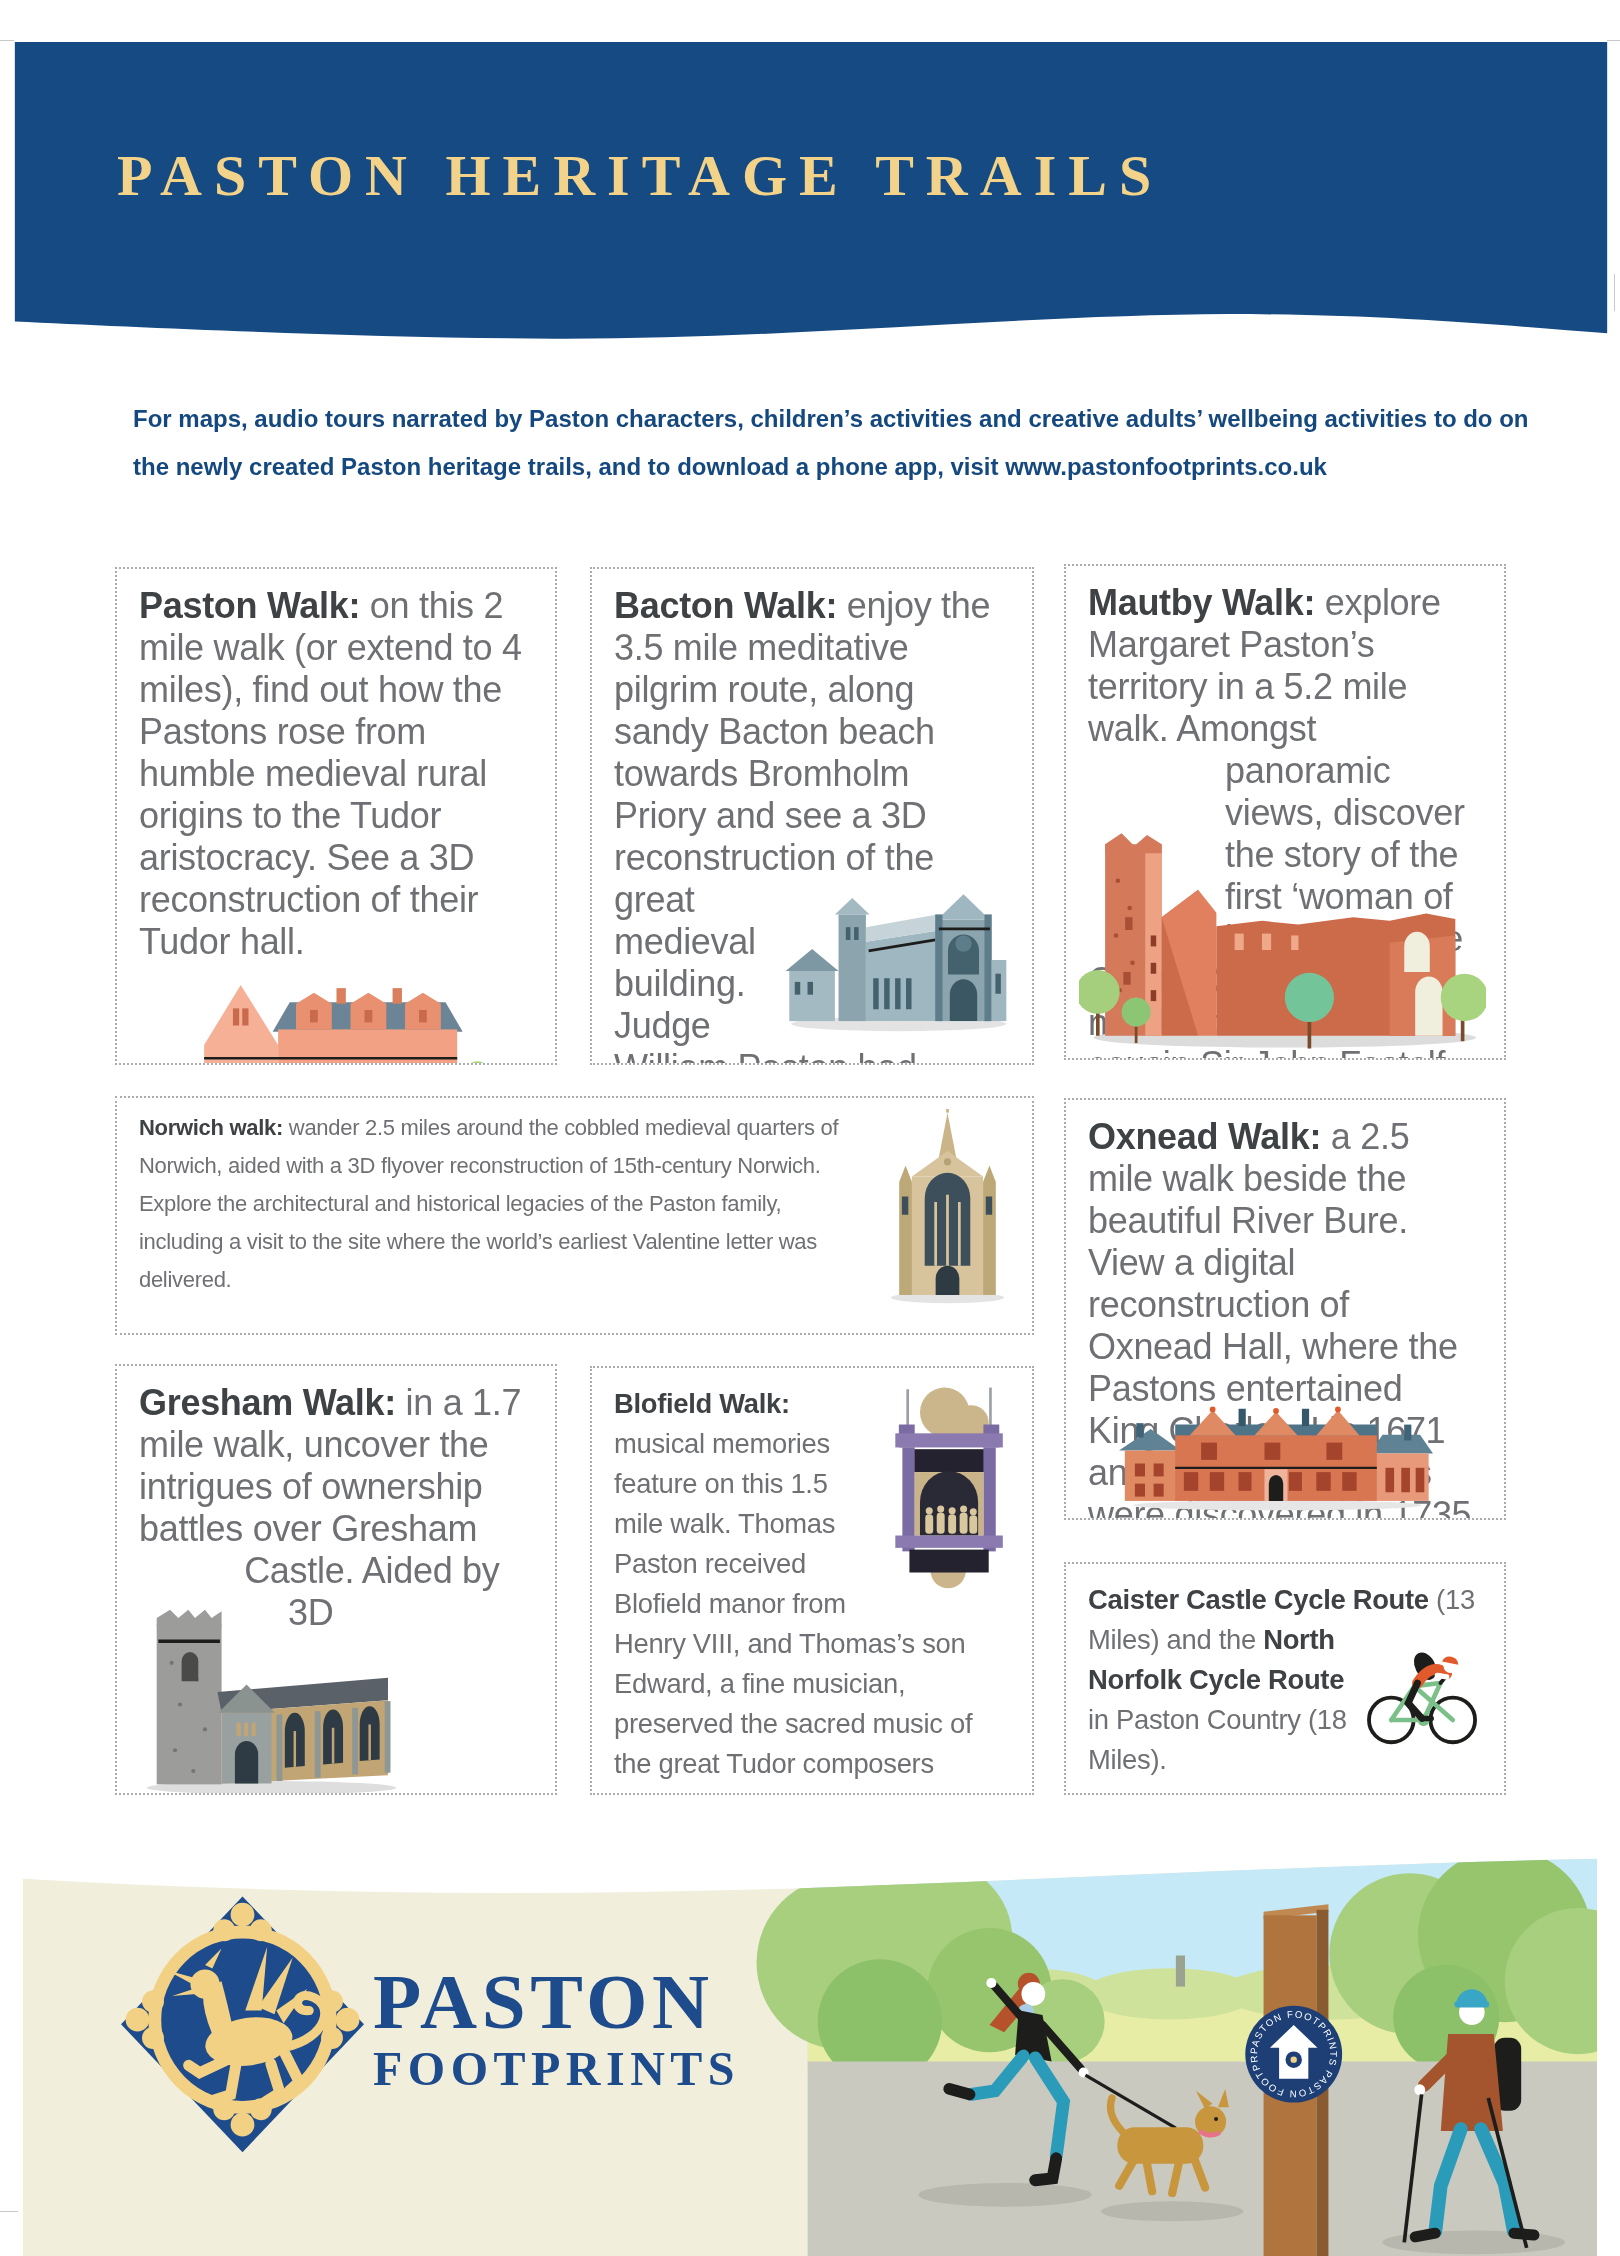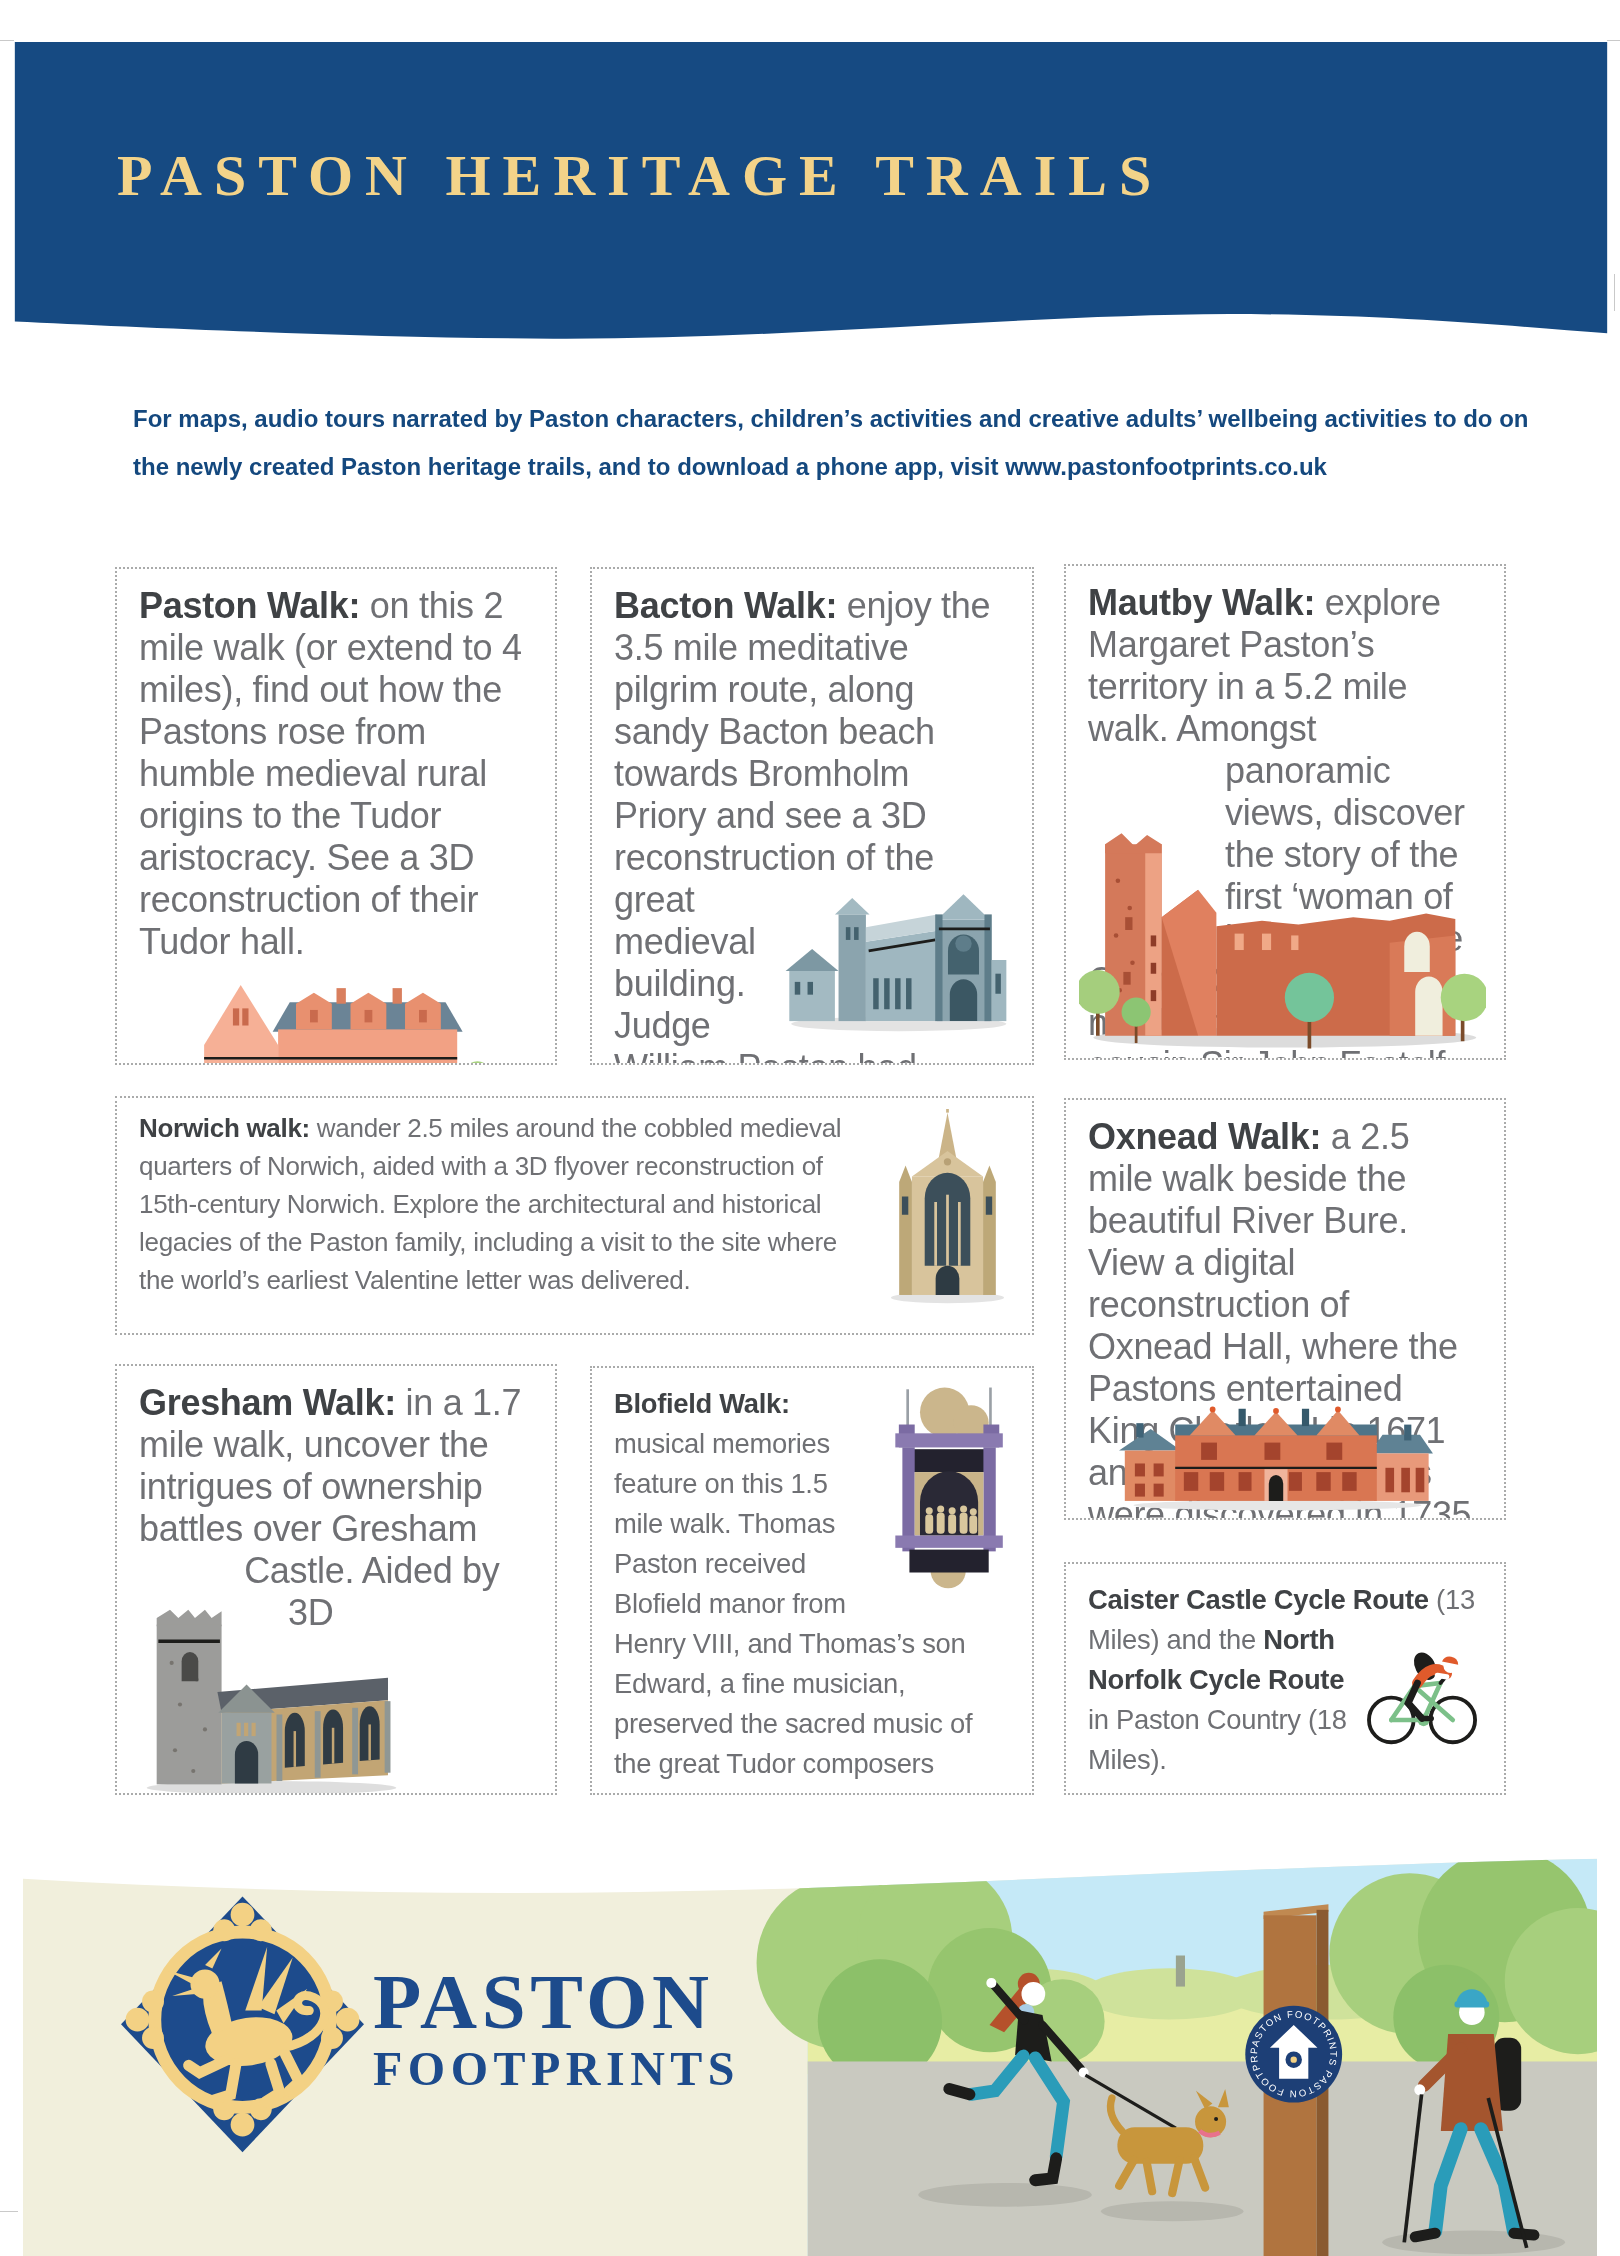--- a/index.html
+++ b/index.html
@@ -20,21 +20,21 @@
   .card-text{margin:0;font-size:36px;line-height:42px;color:#6f7074;letter-spacing:-0.3px;}
   .card-text b{color:#3f4245;font-weight:bold;}
   .c-paston  {left:115px; top:567px; width:442px; height:498px;}
   .c-bacton  {left:590px; top:567px; width:444px; height:498px;}
   .c-mautby  {left:1064px;top:564px; width:442px; height:496px;}
   .c-norwich {left:115px; top:1096px;width:919px;height:239px;}
   .c-oxnead  {left:1064px;top:1098px;width:442px; height:422px;}
   .c-gresham {left:115px; top:1364px;width:442px; height:431px;}
   .c-blofield{left:590px; top:1366px;width:444px; height:429px;}
   .c-caister {left:1064px;top:1562px;width:442px; height:233px;}
-  .c-norwich .card-text{font-size:26px;line-height:38px;}
+  .c-norwich .card-text{font-size:22px;line-height:38px;}
   .c-norwich{padding-top:11px;}
   .c-blofield .card-text{font-size:27.4px;line-height:40px;}
   .c-caister .card-text{font-size:27.4px;line-height:40px;}
   .sp-r{float:right;width:0;}
   .sp-l{float:left;width:0;}
   .fl-r{float:right;clear:right;}
   .fl-l{float:left;clear:left;}
   .illus-block{display:block;margin:7.3px auto 0 auto;}
   .abs-illus{position:absolute;}
   

